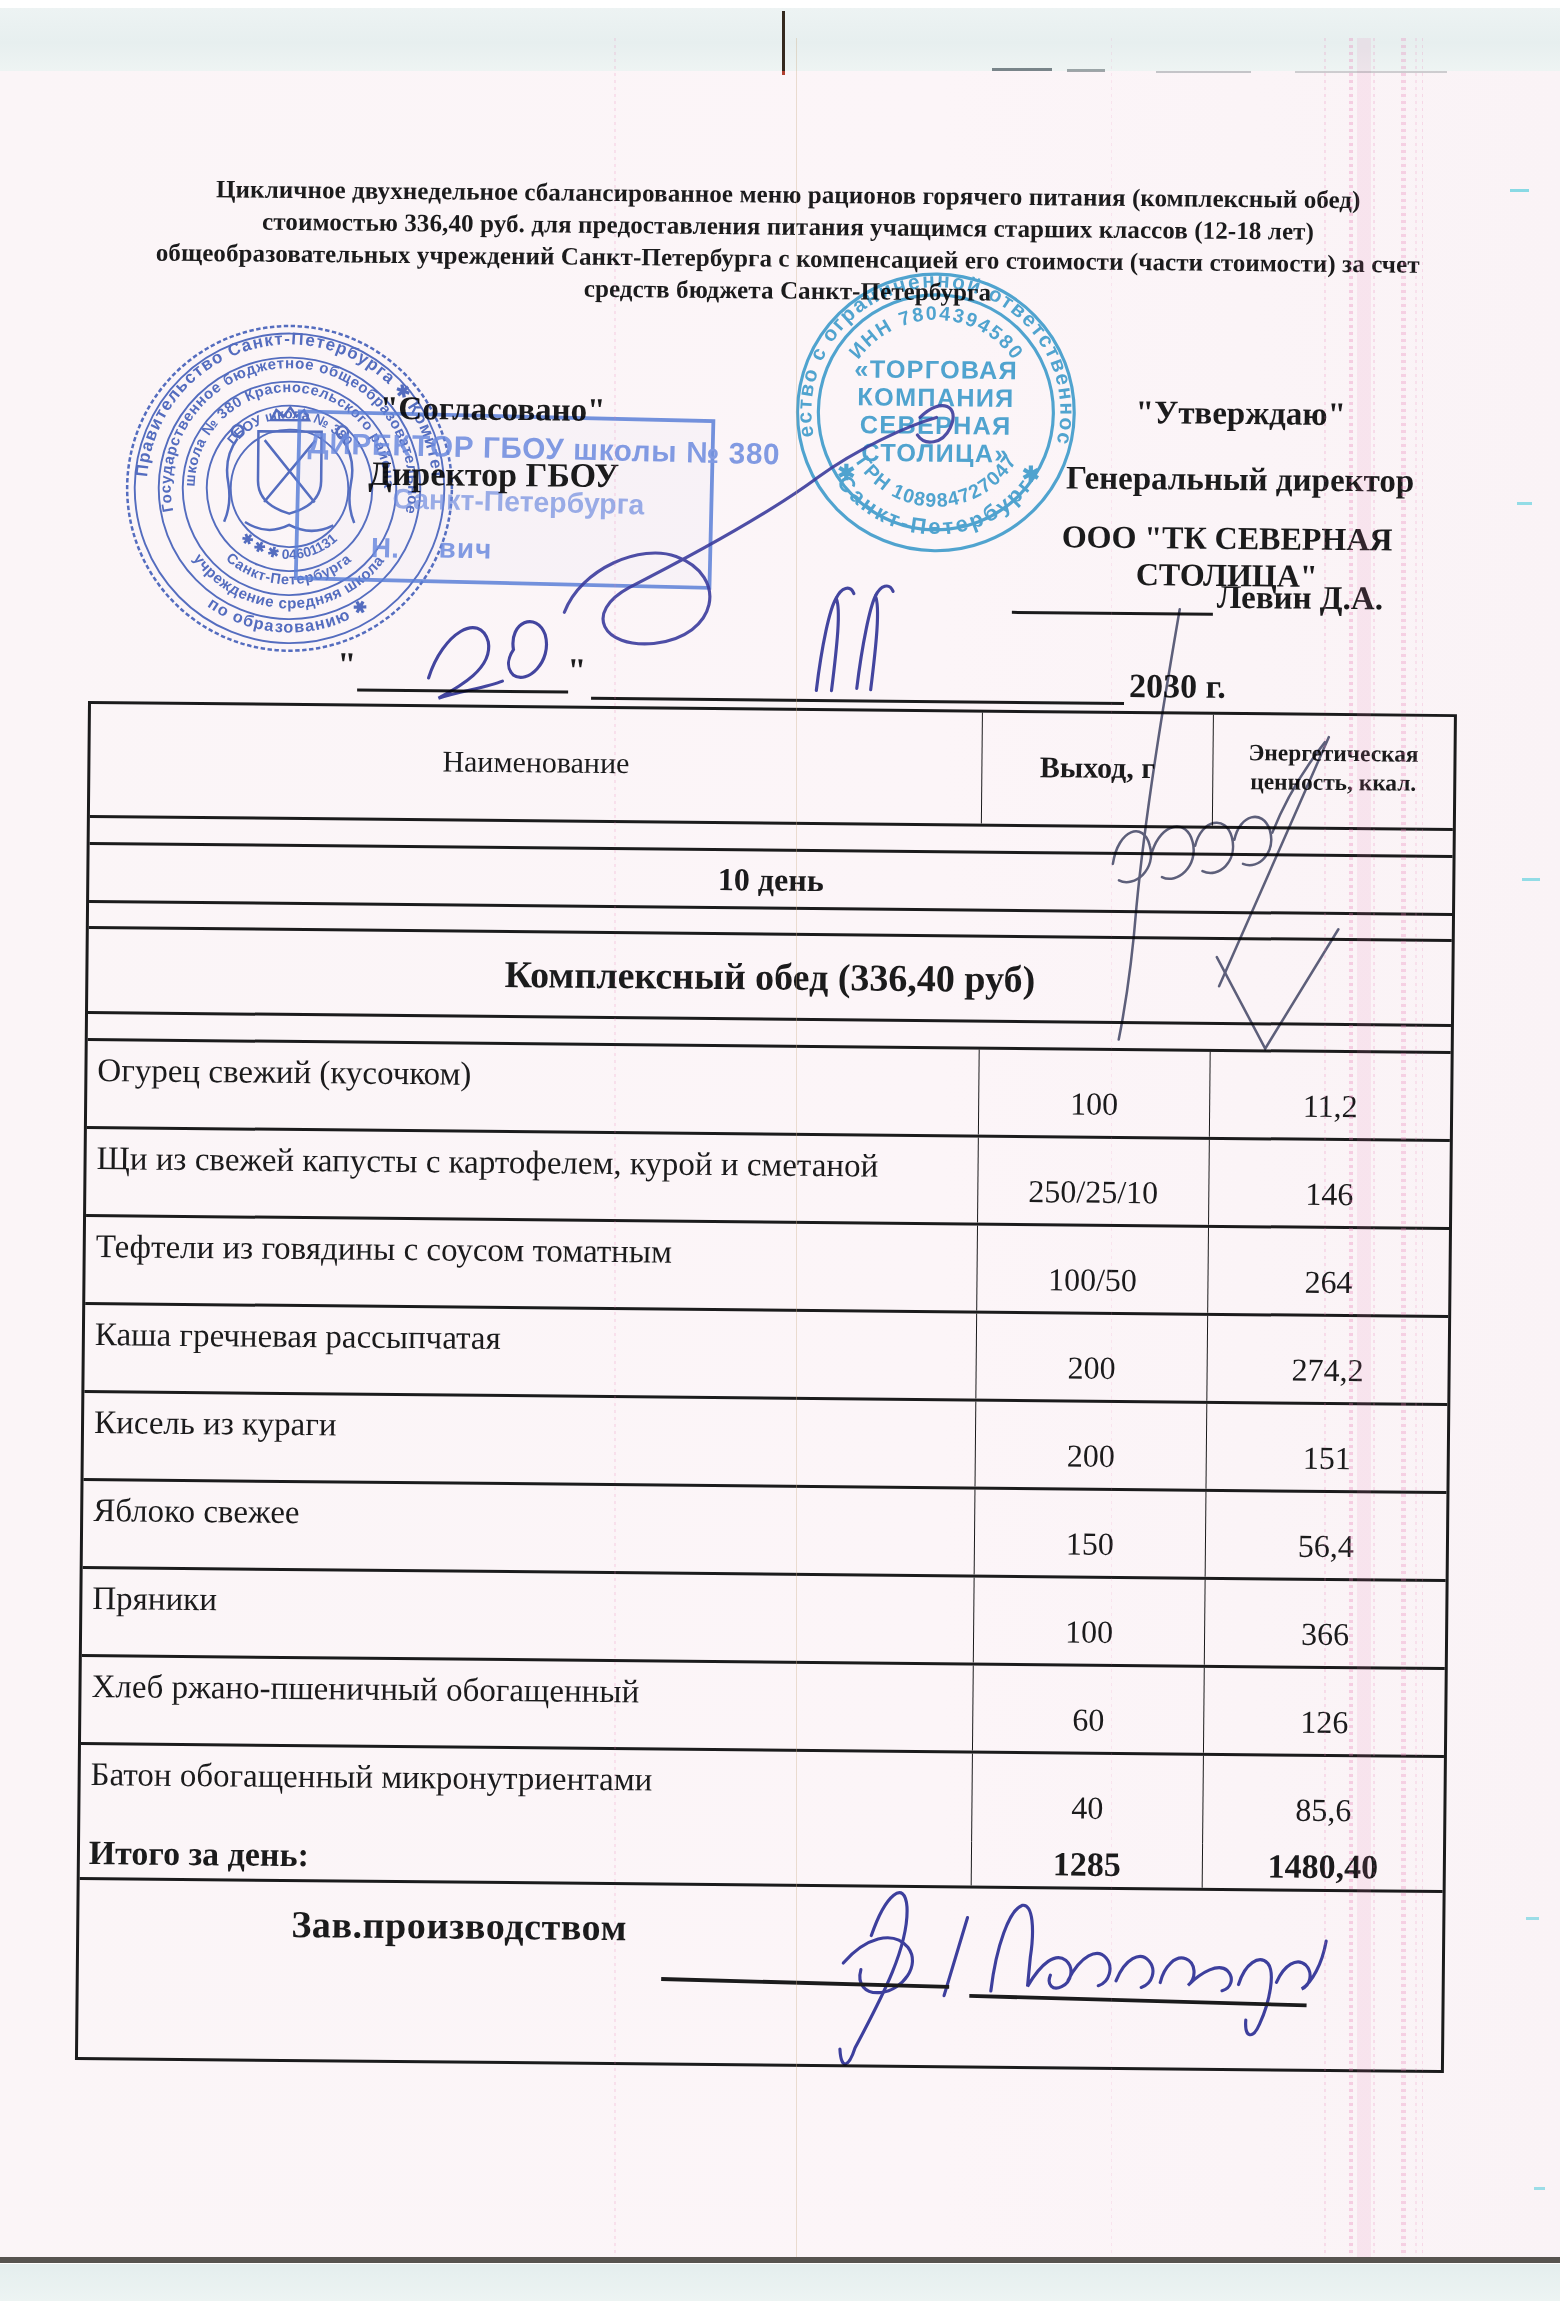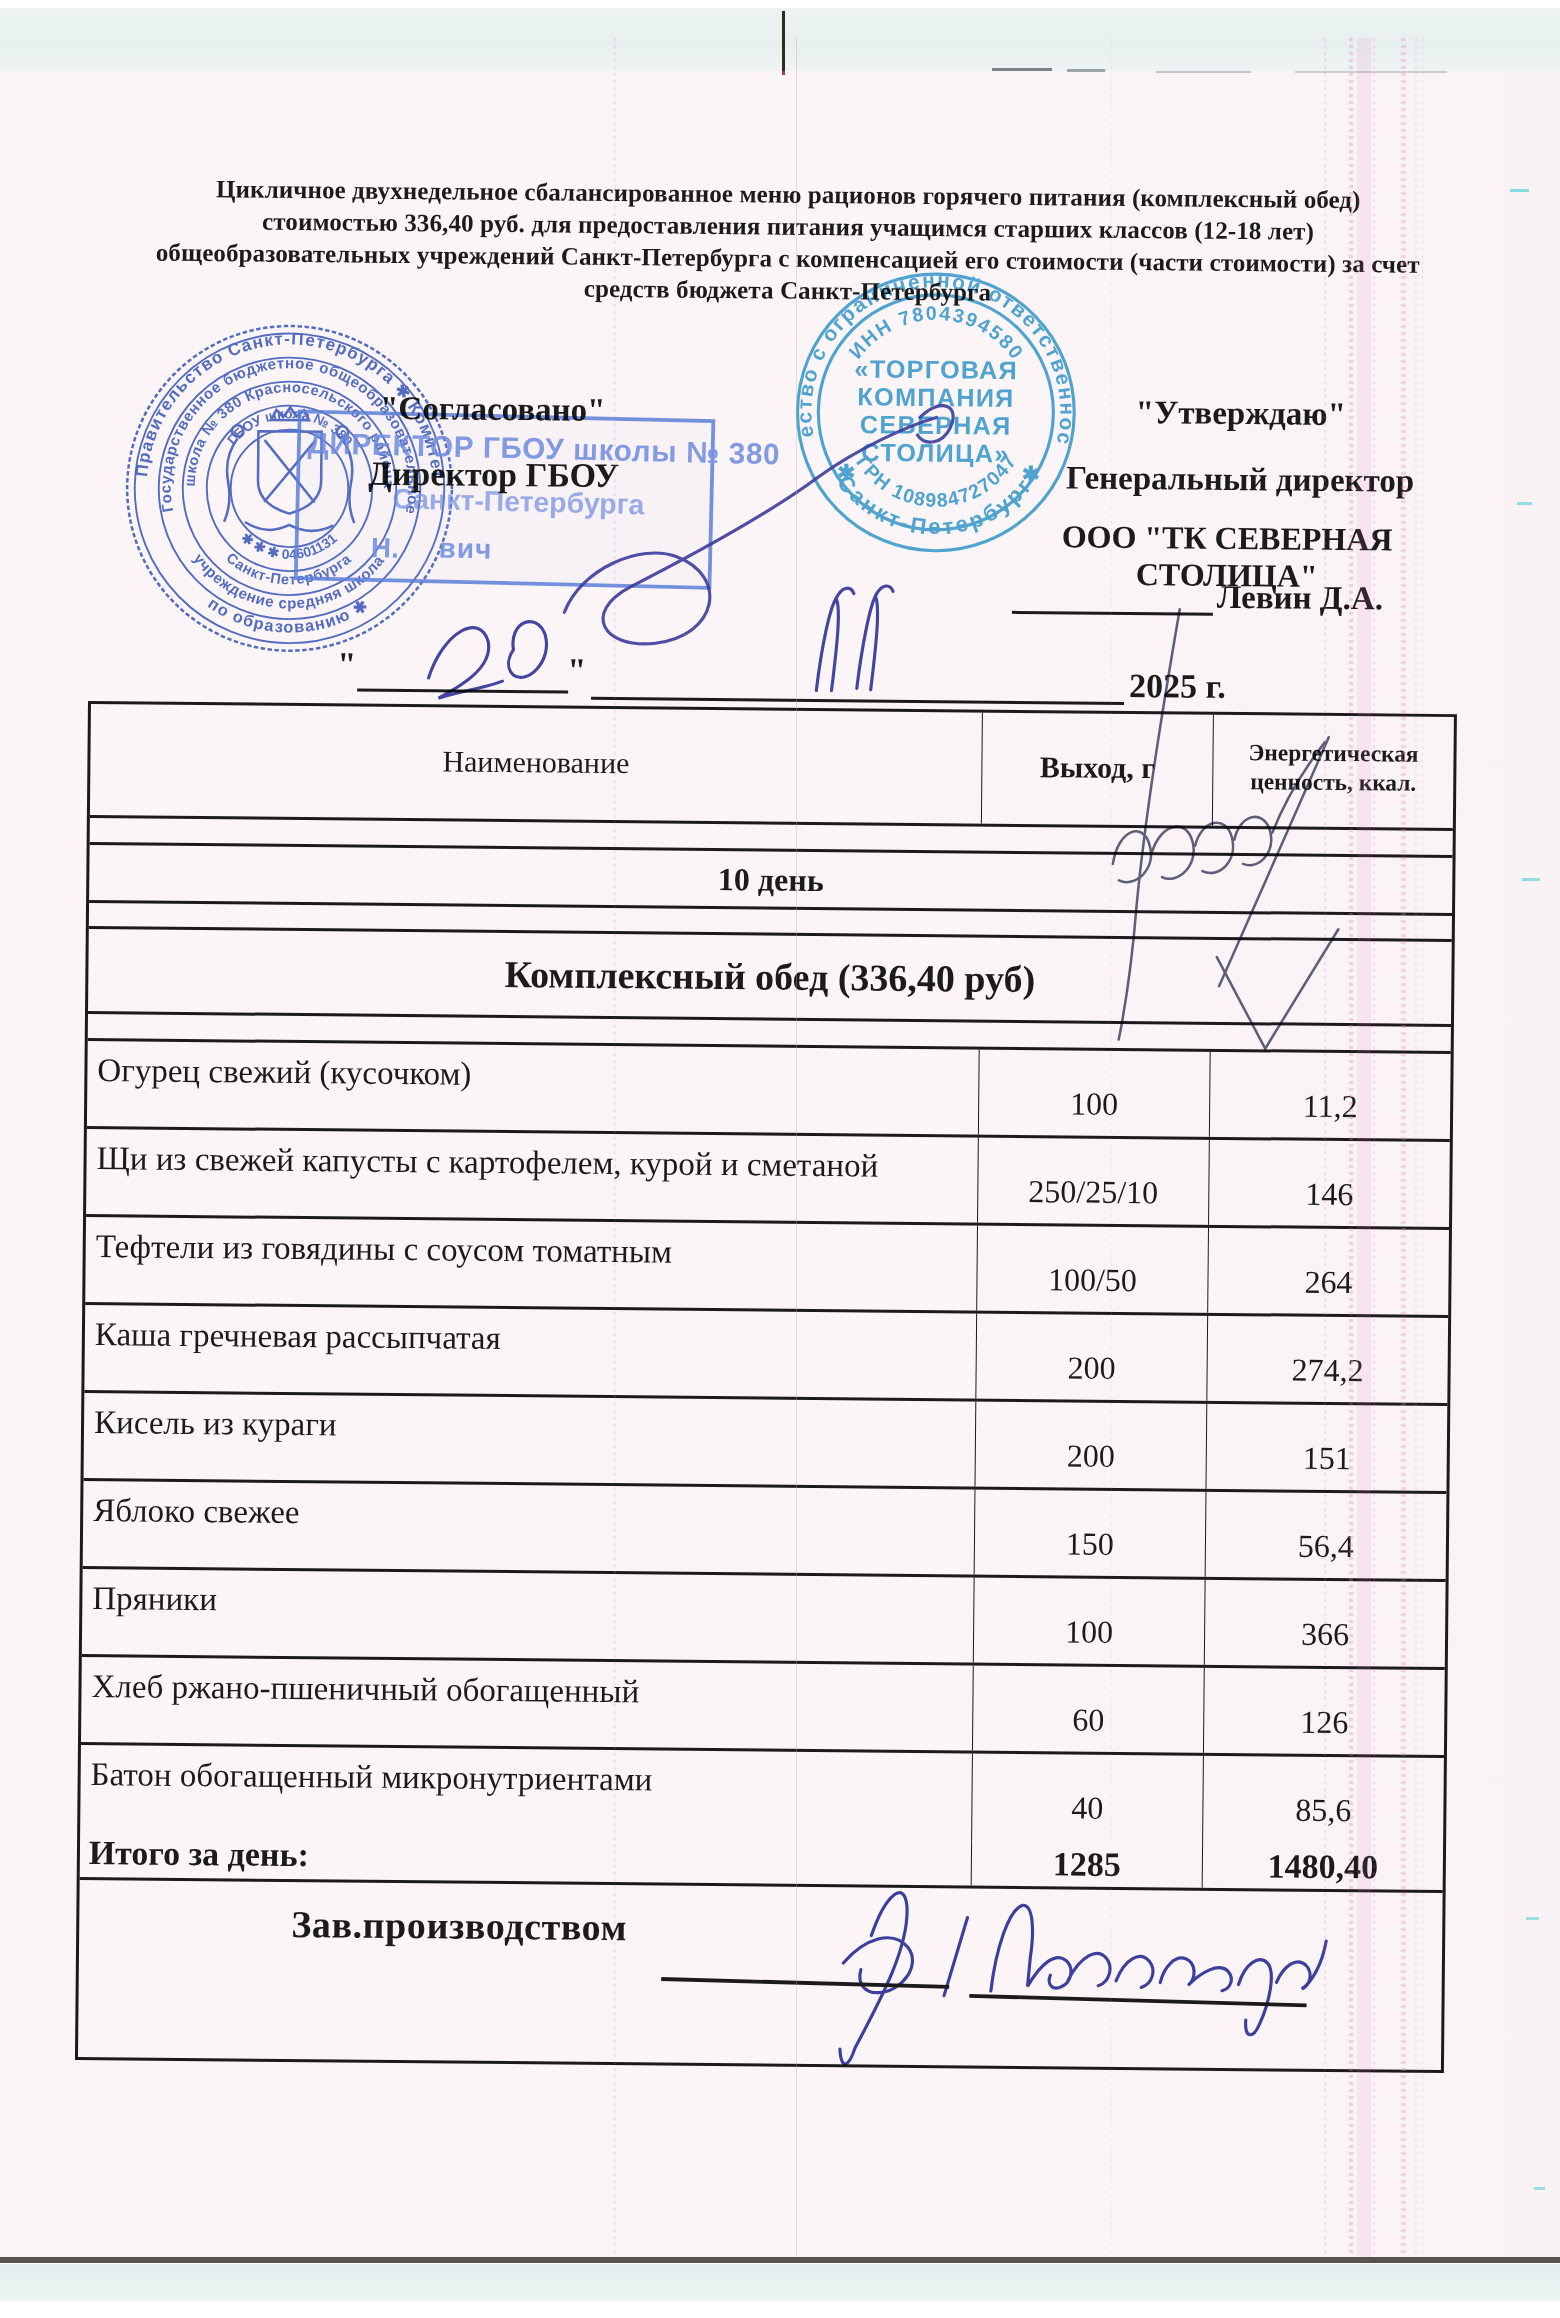--- a/index.html
+++ b/index.html
@@ -87,21 +87,21 @@
     <div class="abs appr lbl-ooo">ООО "ТК СЕВЕРНАЯ СТОЛИЦА"</div>
     <div class="abs levin-wrap">
       <span class="blank-line"></span>
       <span class="levin-name">Левин Д.А.</span>
     </div>
 
     <span class="abs dq q1">"</span>
     <div class="abs date-ln1"></div>
     <span class="abs dq q2">"</span>
     <div class="abs date-ln2"></div>
-    <span class="abs year">2025 г.</span>
+    <span class="abs year">2030 г.</span>
 
     <div class="abs menu-table">
       <div class="trow r-head">
         <div class="c1">Наименование</div>
         <div class="c2">Выход, г</div>
         <div class="c3">Энергетическая ценность, ккал.</div>
       </div>
       <div class="trow r-thin"></div>
       <div class="trow r-day">
         <div style="width:100%">10 день</div>

